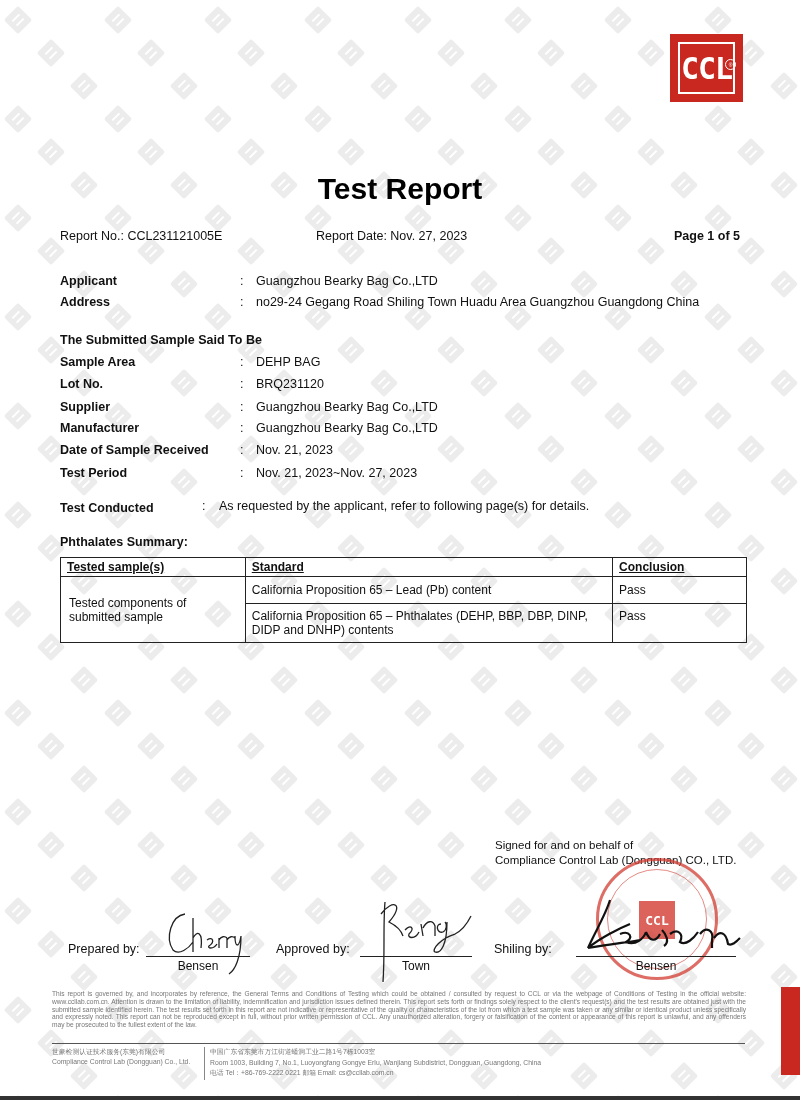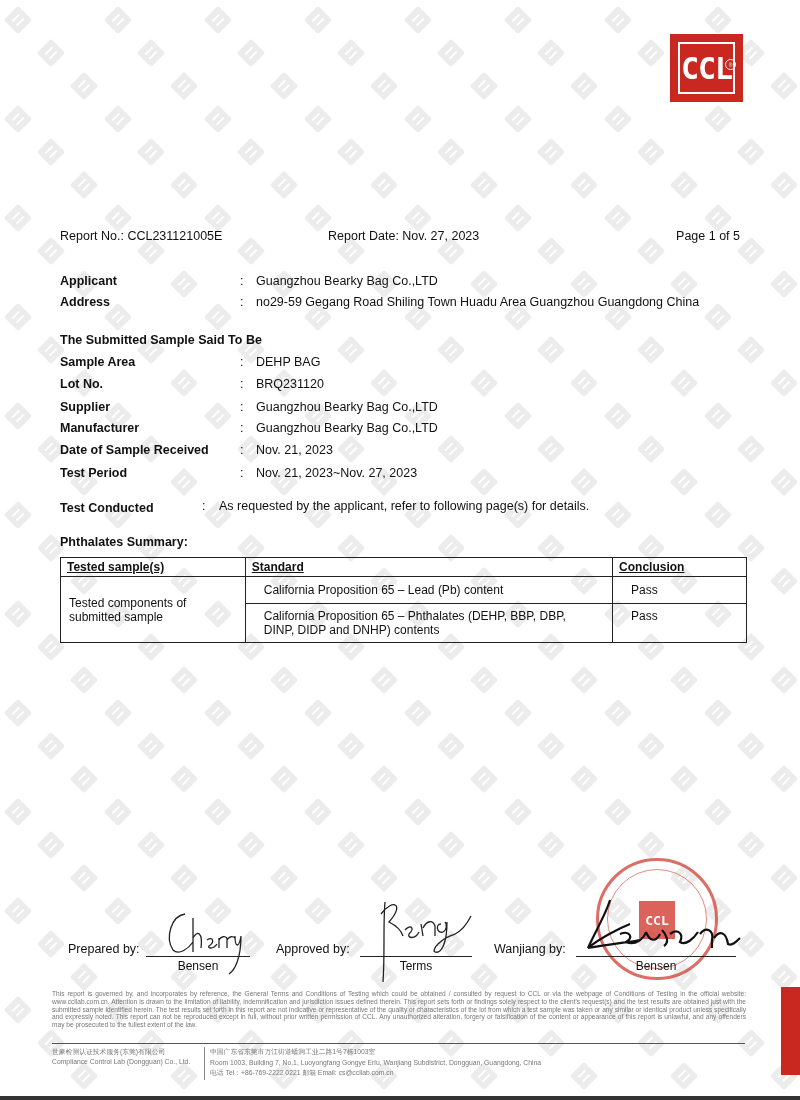--- a/index.html
+++ b/index.html
@@ -35,40 +35,40 @@
     border-radius: 50%; border: 1px solid #fff; font-size: 5px; color:#fff;
     display:flex; align-items:center; justify-content:center;
   }
 
   .title {
     position: absolute; left: 0; width: 800px; top: 172px; text-align: center;
     font-size: 30px; font-weight: bold; color: #000;
   }
   .meta-row { position: absolute; top: 229px; font-size: 12.5px; }
   .meta-left { left: 60px; }
-  .meta-mid { left: 328px; }
-  .meta-right { right: 60px; }
+  .meta-mid { left: 316px; }
+  .meta-right { right: 60px; font-weight: bold; }
 
   .field { position: absolute; left: 60px; font-size: 12.5px; height: 18px; }
   .field .lbl { position: absolute; left: 0; font-weight: bold; white-space: nowrap; }
   .field .colon { position: absolute; left: 180px; }
   .field .val { position: absolute; left: 196px; white-space: nowrap; }
   .section-head { position: absolute; left: 60px; font-size: 12.5px; font-weight: bold; }
 
   .tc { position: absolute; top: 499px; left: 60px; font-size: 12.5px; }
   .tc .lbl { position: absolute; left: 0; font-weight: bold; white-space: nowrap; top: 2px; }
   .tc .colon { position: absolute; left: 142px; }
   .tc .val { position: absolute; left: 159px; white-space: nowrap; }
 
   table.summary {
     position: absolute; left: 60px; top: 557px; width: 687px;
     border-collapse: collapse; font-size: 12px;
   }
   table.summary td, table.summary th {
-    border: 1px solid #222; padding: 3px 18px; text-align: left; vertical-align: top;
+    border: 1px solid #222; padding: 3px 6px; text-align: left; vertical-align: top;
     font-weight: normal;
   }
   table.summary th { font-weight: bold; text-decoration: underline; padding: 2px 6px; }
   table.summary td.mid { vertical-align: middle; padding-left: 8px; }
 
   .signed { position: absolute; left: 495px; top: 838px; font-size: 11.5px; line-height: 15px; }
 
   .sig-block { position: absolute; top: 930px; font-size: 12.5px; }
   .sig-label { position: absolute; top: 12px; white-space: nowrap; }
   .sig-line { position: absolute; top: 26px; height: 0; border-top: 1px solid #222; }
@@ -382,34 +382,35 @@
     <div class="wm" style="left:608px;top:1099px"></div>
     <div class="wm" style="left:708px;top:1099px"></div>
   </div>
 
 <div class="content">
   <div class="logo">
     <div class="logo-inner">CCL</div>
     <div class="logo-r">®</div>
   </div>
 
+  <div class="title">Test Report</div>
 
   <div class="meta-row meta-left">Report No.: CCL231121005E</div>
   <div class="meta-row meta-mid">Report Date: Nov. 27, 2023</div>
   <div class="meta-row meta-right">Page 1 of 5</div>
 
   <div class="field" style="top:274px;">
     <span class="lbl">Applicant</span>
     <span class="colon">:</span>
     <span class="val">Guangzhou Bearky Bag Co.,LTD</span>
   </div>
   <div class="field" style="top:295px;">
     <span class="lbl">Address</span>
     <span class="colon">:</span>
-    <span class="val">no29-59 Gegang Road Shiling Town Huadu Area Guangzhou Guangdong China</span>
+    <span class="val">no29-24 Gegang Road Shiling Town Huadu Area Guangzhou Guangdong China</span>
   </div>
 
   <div class="section-head" style="top:333px;">The Submitted Sample Said To Be</div>
 
   <div class="field" style="top:355px;">
     <span class="lbl">Sample Area</span>
     <span class="colon">:</span>
     <span class="val">DEHP BAG</span>
   </div>
   <div class="field" style="top:377px;">
@@ -463,46 +464,50 @@
       <td style="padding-top:6px;padding-bottom:6px;">California Proposition 65 – Lead (Pb) content</td>
       <td style="padding-top:6px;padding-bottom:6px;">Pass</td>
     </tr>
     <tr>
       <td style="padding-top:5px;padding-bottom:5px;">California Proposition 65 – Phthalates (DEHP, BBP, DBP, DINP, DIDP and DNHP) contents</td>
       <td style="padding-top:5px;">Pass</td>
     </tr>
   </tbody>
     </table>
 
+  <div class="signed">
+    <div>Signed for and on behalf of</div>
+    <div>Compliance Control Lab (Dongguan) CO., LTD.</div>
+  </div>
 
   <div class="stamp">
     <div class="stamp-inner"></div>
     <div class="stamp-logo">CCL</div>
   </div>
 
   <div class="sig-block" style="left:68px;">
     <span class="sig-label" style="left:0;">Prepared by:</span>
     <div class="sig-line" style="left:78px;width:104px;"></div>
     <div class="sig-name" style="left:78px;width:104px;">Bensen</div>
     <svg class="sig-svg" style="left:95px;top:-22px;" width="80" height="70">
       <path d="M22,6 C8,8 2,30 10,42 C16,48 26,40 30,34 M30,10 L30,44 M30,30 C34,22 40,24 38,40 M44,32 C50,28 52,34 46,38 C44,40 50,42 54,36 M56,30 L56,40 M56,32 C58,28 62,28 64,30 M64,30 L64,40 M64,32 C66,28 70,28 72,30 M72,28 C72,40 76,40 78,28 M78,28 C78,50 72,62 66,66" stroke="#222" stroke-width="1.3" fill="none"></path>
     </svg>
   </div>
 
   <div class="sig-block" style="left:276px;">
     <span class="sig-label" style="left:0;">Approved by:</span>
     <div class="sig-line" style="left:84px;width:112px;"></div>
-    <div class="sig-name" style="left:84px;width:112px;">Terms</div>
+    <div class="sig-name" style="left:84px;width:112px;">Town</div>
     <svg class="sig-svg" style="left:95px;top:-36px;" width="110" height="90">
       <path d="M14,8 C12,30 14,60 12,88 M10,20 C22,4 34,10 18,28 C26,32 30,36 32,42 M34,36 C40,30 44,34 38,40 C36,44 44,46 48,38 M50,30 L52,42 M52,34 C56,26 62,26 64,32 L64,42 M70,30 C64,30 66,40 72,38 C76,36 76,30 74,28 M76,28 C76,50 70,60 64,58 C60,56 70,44 84,40 C92,36 96,30 100,22" stroke="#222" stroke-width="1.3" fill="none"></path>
     </svg>
   </div>
 
   <div class="sig-block" style="left:494px;">
-    <span class="sig-label" style="left:0;">Wanjiang by:</span>
+    <span class="sig-label" style="left:0;">Shiling by:</span>
     <div class="sig-line" style="left:82px;width:160px;"></div>
     <div class="sig-name" style="left:112px;width:100px;">Bensen</div>
     <svg class="sig-svg" style="left:86px;top:-36px;" width="170" height="80">
       <path d="M30,6 C26,20 14,40 8,54 C20,44 40,34 50,30 M8,54 C30,50 50,48 60,46 M40,40 C50,36 54,44 46,48 C56,52 64,44 66,38 M66,38 C70,48 76,48 80,40 M82,36 C86,40 90,48 84,52 M90,40 C98,34 104,40 100,48 C106,52 114,44 118,38 M120,40 C126,32 134,36 132,46 L132,54 M134,44 C140,36 146,38 148,50 C152,52 156,48 160,44" stroke="#111" stroke-width="2.2" fill="none"></path>
     </svg>
   </div>
 
   <div class="disclaimer">This report is governed by, and incorporates by reference, the General Terms and Conditions of Testing which could be obtained / consulted by request to CCL or via the webpage of Conditions of Testing in the official website: www.ccllab.com.cn. Attention is drawn to the limitation of liability, indemnification and jurisdiction issues defined therein. This report sets forth or findings solely respect to the client's request(s) and the test results are obtained just with the submitted sample identified herein. The test results set forth in this report are not indicative or representative of the quality or characteristics of the lot from which a test sample was taken or any similar or identical product unless specifically and expressly noted. This report can not be reproduced except in full, without prior written permission of CCL. Any unauthorized alteration, forgery or falsification of the content or appearance of this report is unlawful, and any offenders may be prosecuted to the fullest extent of the law.</div>
   <div class="hr1"></div>
   <div class="footer-left">

